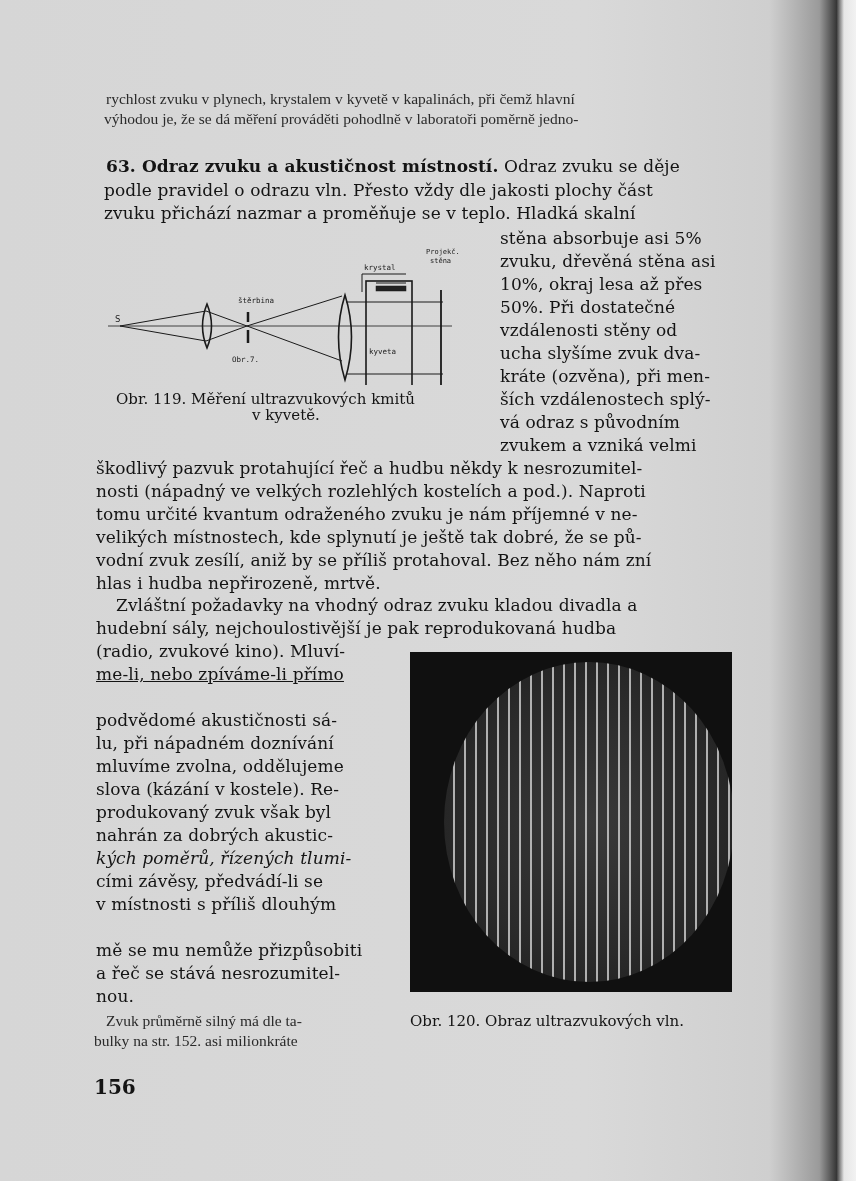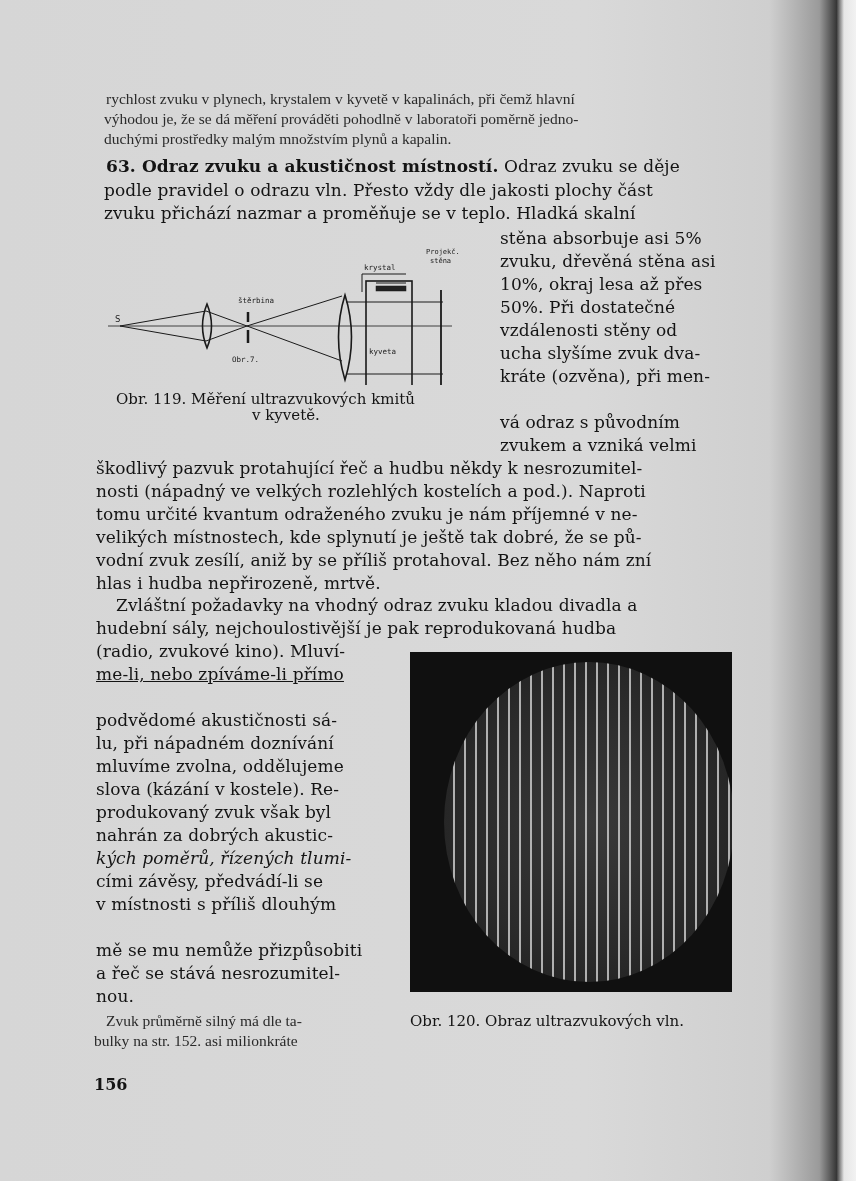--- a/index.html
+++ b/index.html
@@ -25,46 +25,46 @@
   .photo {
     position:absolute; left:410px; top:652px; width:322px; height:340px;
     background:#101010; overflow:hidden;
   }
   .disk {
     position:absolute; left:34px; top:10px; width:290px; height:320px; border-radius:50%;
     background:
       repeating-linear-gradient(90deg, rgba(0,0,0,0) 0px, rgba(0,0,0,0) 9px, rgba(200,200,200,0.85) 9px, rgba(200,200,200,0.85) 11px),
       radial-gradient(ellipse at center,#3a3a3a 0%,#2a2a2a 60%,#1b1b1b 100%);
   }
-  .pagenum { font-family:"DejaVu Serif",serif; font-weight:bold; font-size:16px; }
+  .pagenum { font-family:"DejaVu Serif",serif; font-weight:bold; font-size:20px; }
   svg text { font-family:"DejaVu Sans Mono",monospace; }
 </style>
 </head>
 <body>
 
 <div class="page">
 
   <div class="t small" style="left:106px;top:90px;">rychlost zvuku v plynech, krystalem v kyvetě v kapalinách, při čemž hlavní</div>
   <div class="t small" style="left:104px;top:110px;">výhodou je, že se dá měření prováděti pohodlně v laboratoři poměrně jedno-</div>
-  <div class="t small" style="left:104px;top:130px;">duchými prostředky malým množstvím plynů a kapalin.</div>
 
   <div class="t body" style="left:106px;top:156px;">
     <span class="bold">63. Odraz zvuku a akustičnost místností.</span>
     <span>Odraz zvuku se děje</span>
   </div>
   <div class="t body" style="left:104px;top:180px;">podle pravidel o odrazu vln. Přesto vždy dle jakosti plochy část</div>
   <div class="t body" style="left:104px;top:203px;">zvuku přichází nazmar a proměňuje se v teplo. Hladká skalní</div>
 
   <div class="t body" style="left:500px;top:228px;">stěna absorbuje asi 5%</div>
   <div class="t body" style="left:500px;top:251px;">zvuku, dřevěná stěna asi</div>
   <div class="t body" style="left:500px;top:274px;">10%, okraj lesa až přes</div>
   <div class="t body" style="left:500px;top:297px;">50%. Při dostatečné</div>
   <div class="t body" style="left:500px;top:320px;">vzdálenosti stěny od</div>
   <div class="t body" style="left:500px;top:343px;">ucha slyšíme zvuk dva-</div>
   <div class="t body" style="left:500px;top:366px;">kráte (ozvěna), při men-</div>
+  <div class="t body" style="left:500px;top:389px;">ších vzdálenostech splý-</div>
   <div class="t body" style="left:500px;top:412px;">vá odraz s původním</div>
   <div class="t body" style="left:500px;top:435px;">zvukem a vzniká velmi</div>
 
   <svg style="position:absolute;left:100px;top:240px;" width="360" height="145" viewBox="0 0 360 145">
     <g stroke="#1a1a1a" fill="none">
 
       <line x1="8" y1="86" x2="352" y2="86" stroke-width="0.8"></line>
 
       <line x1="20" y1="86" x2="106" y2="71" stroke-width="1"></line>
       <line x1="20" y1="86" x2="106" y2="101" stroke-width="1"></line>

